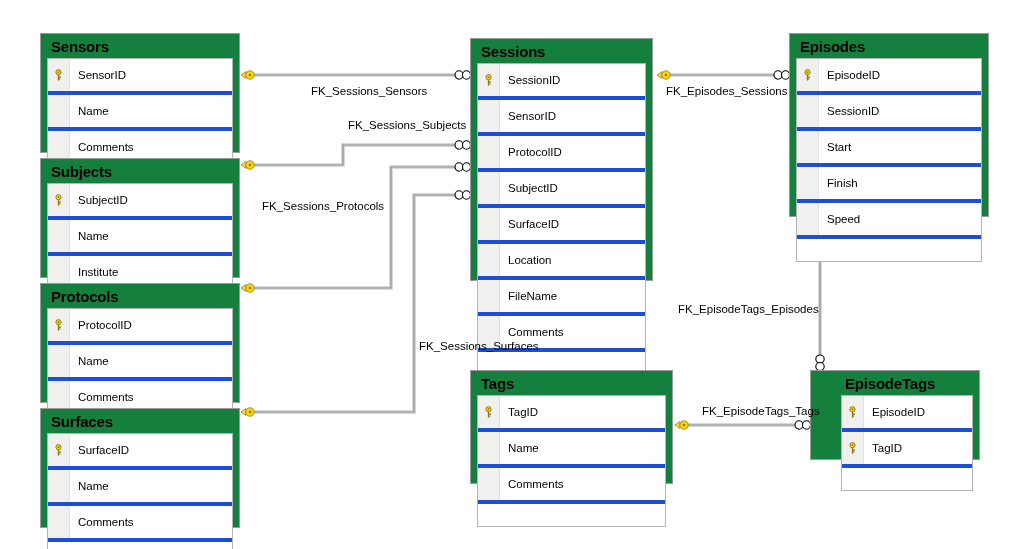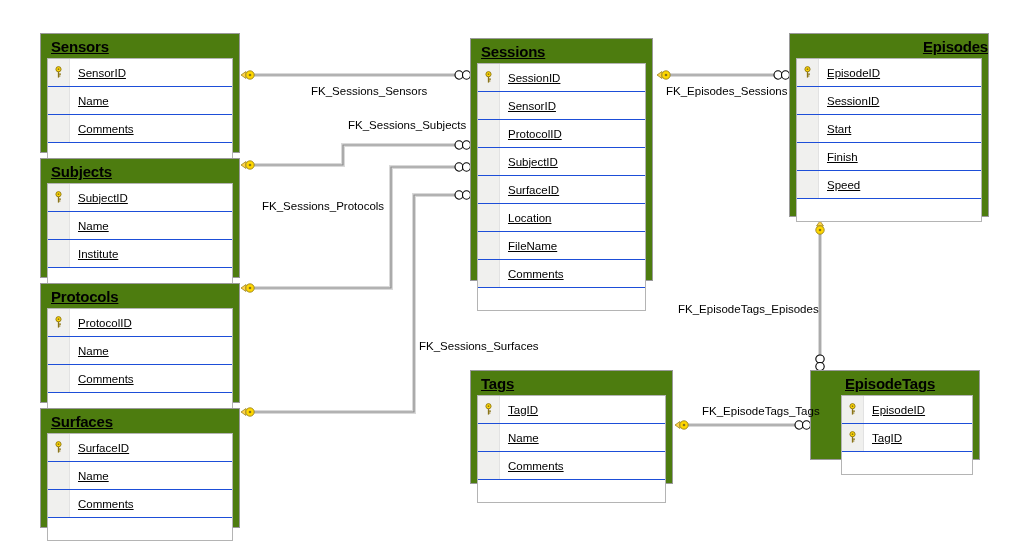--- a/index.html
+++ b/index.html
@@ -5,48 +5,47 @@
   html,body{margin:0;padding:0;background:#ffffff;}
   body{
     width:1023px;height:549px;position:relative;overflow:hidden;
     font-family:"Liberation Sans","DejaVu Sans",sans-serif;
   }
   #canvas{position:absolute;inset:0;width:1023px;height:549px;}
 
   
   .table-box{
     position:absolute;
-    background:#4d7c0f;
+    background:#15803d;
     border:1px solid #9a9a9a;
     box-sizing:border-box;
     z-index:3;
     box-shadow:0 0 0 0 rgba(0,0,0,0);
-    text-decoration:underline;
   }
   .table-title{
     font-size:15px;
     font-weight:bold;
     color:#000;
     padding:4px 0 3px 10px;
     letter-spacing:-0.2px;
     white-space:nowrap;
     line-height:17px;
   }
   .table-grid{
     background:#ffffff;
     border:1px solid #b4b4b4;
     margin:0 6px 6px 6px;
     box-sizing:border-box;
     overflow:hidden;
   }
   .col-row{
     display:flex;
     align-items:center;
-    height:28px;
-    border-bottom:1px solid #1d4ed8;
+    height:36px;
+    border-bottom:4px solid #1d4ed8;
     box-sizing:border-box;
   }
   .col-row:last-child{border-bottom:none;}
   .col-gutter{
     width:22px;min-width:22px;height:100%;
     background:#f0f0ee;
     border-right:1px solid #e2e2e2;
     box-sizing:border-box;
     display:flex;align-items:center;justify-content:center;
   }
@@ -311,21 +310,21 @@
         <div class="col-row">
           <div class="col-gutter"></div>
           <div class="col-name">Comments</div>
         </div>
         <div class="col-row blank">
           <div class="col-gutter"></div>
           <div class="col-name"></div>
         </div>
       </div>
     </div>
-    <div class="table-box" style="left: 789px; top: 33px; width: 200px; height: 184px; text-align: right;">
+    <div class="table-box" style="left: 789px; top: 33px; width: 200px; height: 184px;">
       <div class="table-title">Episodes</div>
       <div class="table-grid">
         <div class="col-row">
           <div class="col-gutter">
             <svg class="key-icon" viewBox="0 0 13 13" xmlns="http://www.w3.org/2000/svg">
               <circle cx="6.5" cy="3.2" r="2.6" fill="#ffd700" stroke="#8a7518" stroke-width="0.9"></circle>
               <circle cx="6.5" cy="3.2" r="0.9" fill="#8a7518"></circle>
               <path d="M 6.5,5.6 L 6.5,11.6" stroke="#8a7518" stroke-width="1.3" fill="none"></path>
               <path d="M 6.5,8.2 L 9.0,8.2 M 6.5,10.0 L 8.4,10.0" stroke="#8a7518" stroke-width="1.2" fill="none"></path>
             </svg>

